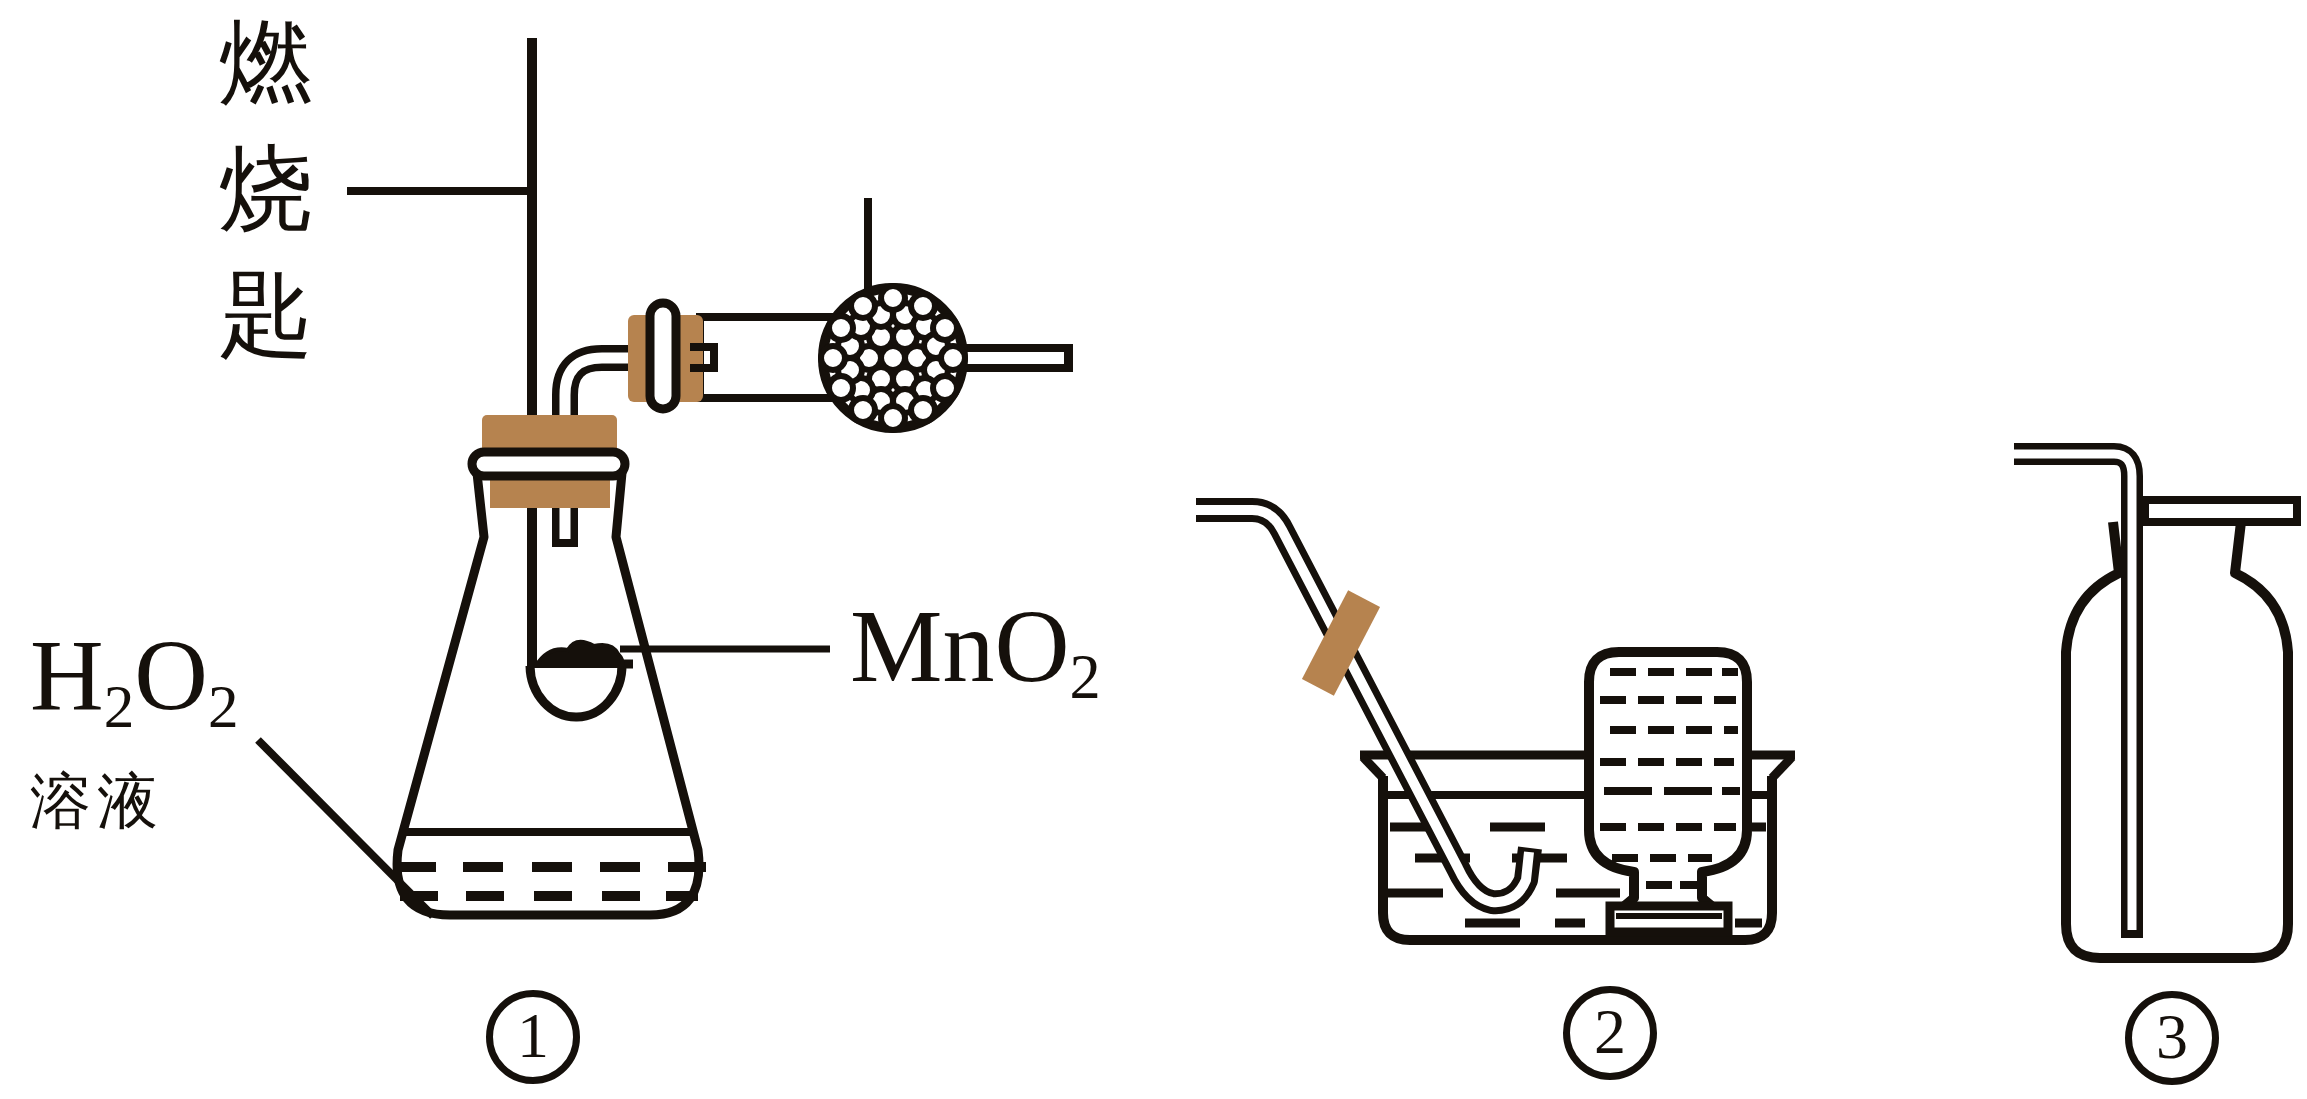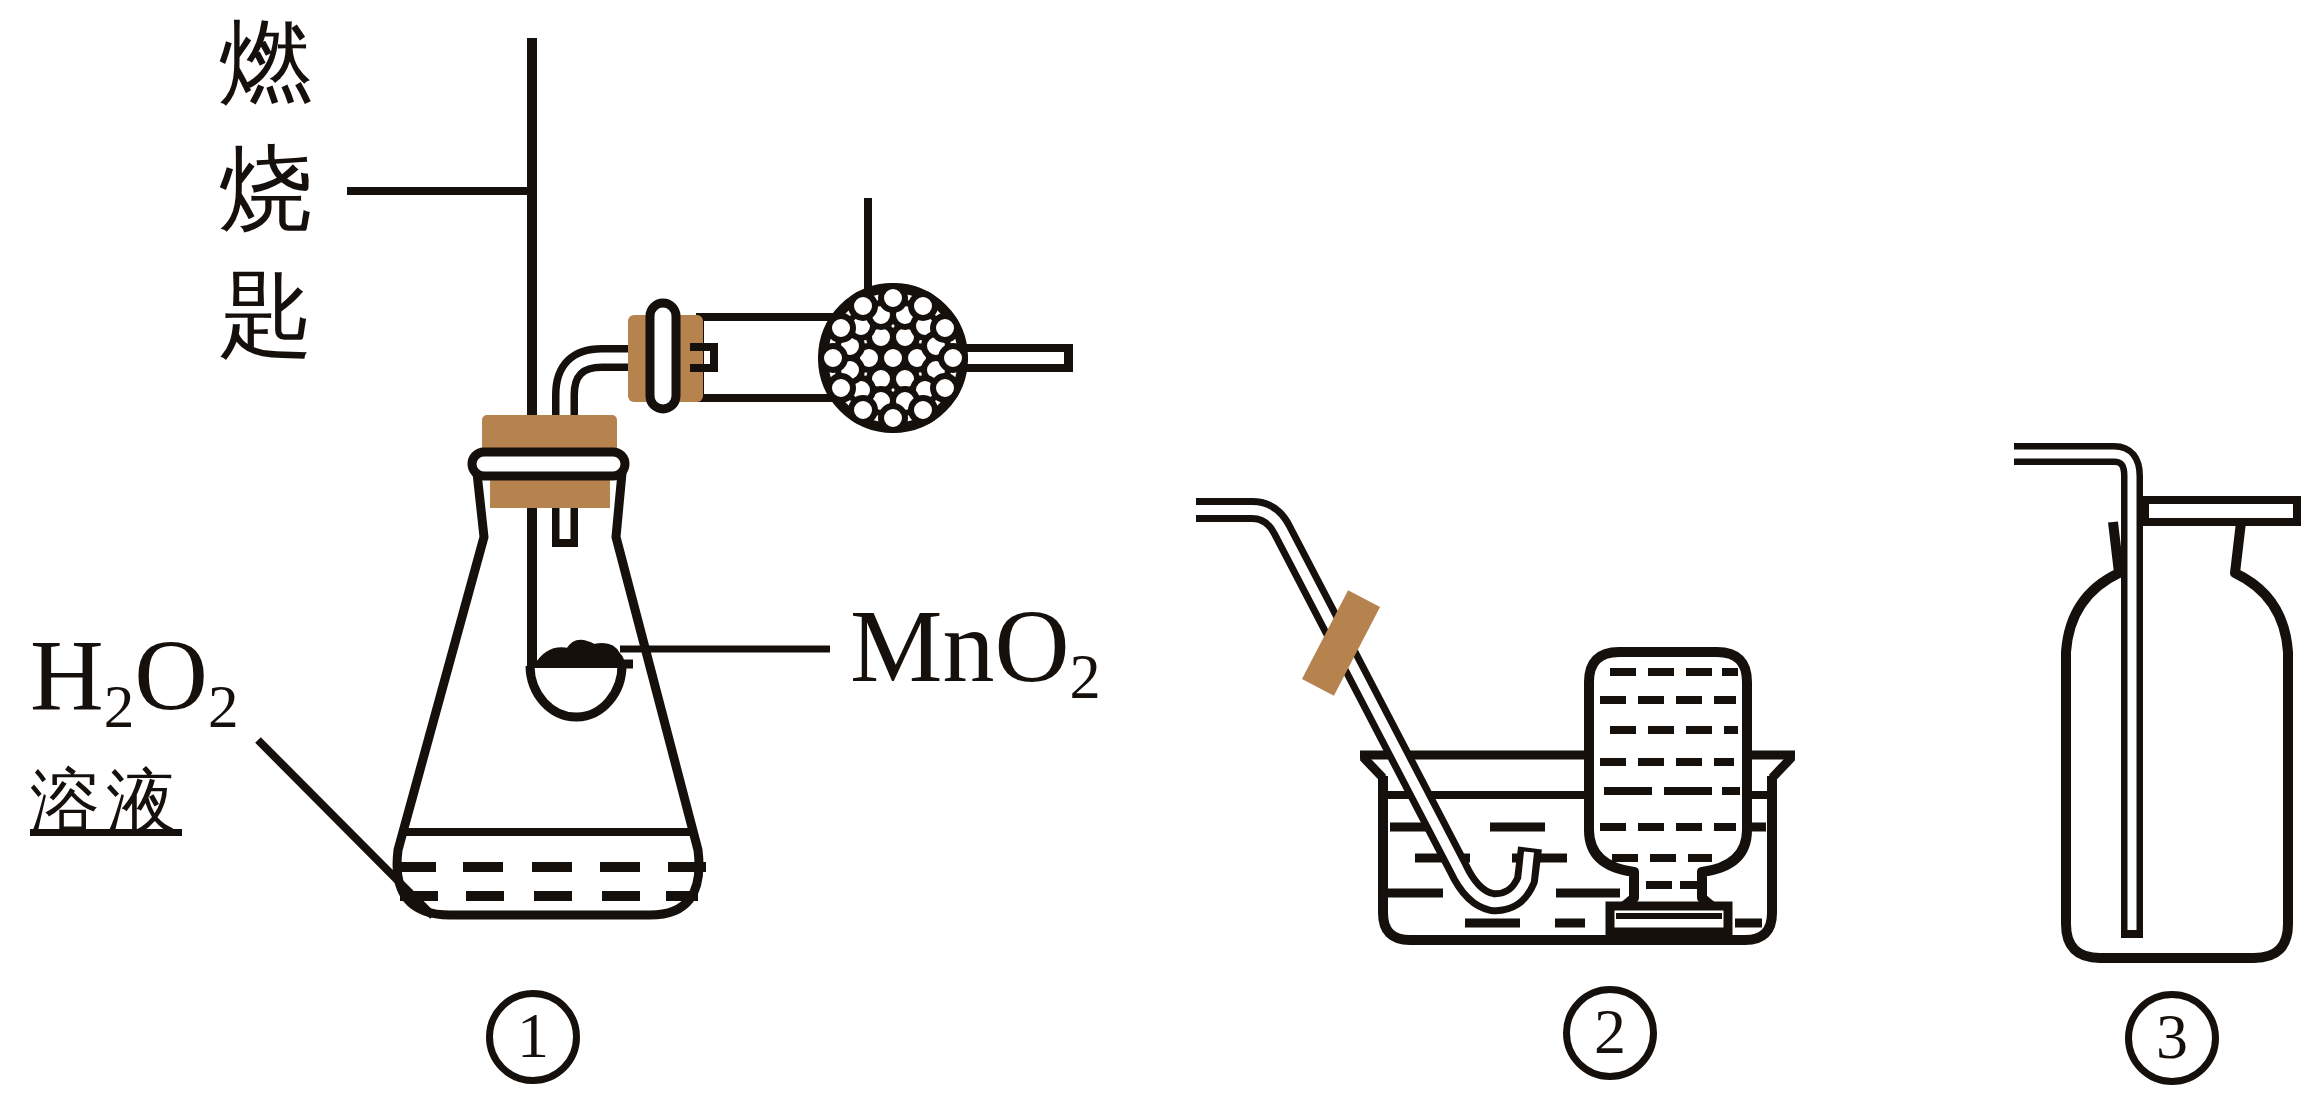--- a/index.html
+++ b/index.html
@@ -9,21 +9,21 @@
     font-family:"Liberation Serif","DejaVu Serif",serif; color:var(--line);
     overflow:hidden;
   }
   .canvas svg { position:absolute; left:0; top:0; }
   .lbl { position:absolute; color:var(--line); white-space:nowrap; }
   .lbl-vert { left:216px; top:0px; width:100px; text-align:center;
     font-size:94px; line-height:126px; }
   .lbl-sodalime { left:698px; top:74px; font-size:95px; letter-spacing:0px; }
   .lbl-mno2 { left:850px; top:586px; font-size:104px;text-align:right; }
   .lbl-h2o2 { left:12px; top:622px; font-size:102px; line-height:108px;margin-left:18px; }
-  .lbl-h2o2 .l2 { font-size:70px; letter-spacing:6px; display:block; margin-top:18px;text-decoration:underline; }
+  .lbl-h2o2 .l2 { font-size:61px; letter-spacing:6px; display:block; margin-top:18px; }
   sub.chem { font-size:0.6em; vertical-align:-0.28em; line-height:0; }
   .circled {
     position:absolute; width:80px; height:80px; border:7px solid var(--line);
     border-radius:50%; text-align:center; font-size:64px; line-height:78px;
     background:var(--paper);
   }
   .c1 { left:486px; top:990px; }
   .c2 { left:1563px; top:986px; }
   .c3 { left:2125px; top:991px; }
 </style>

